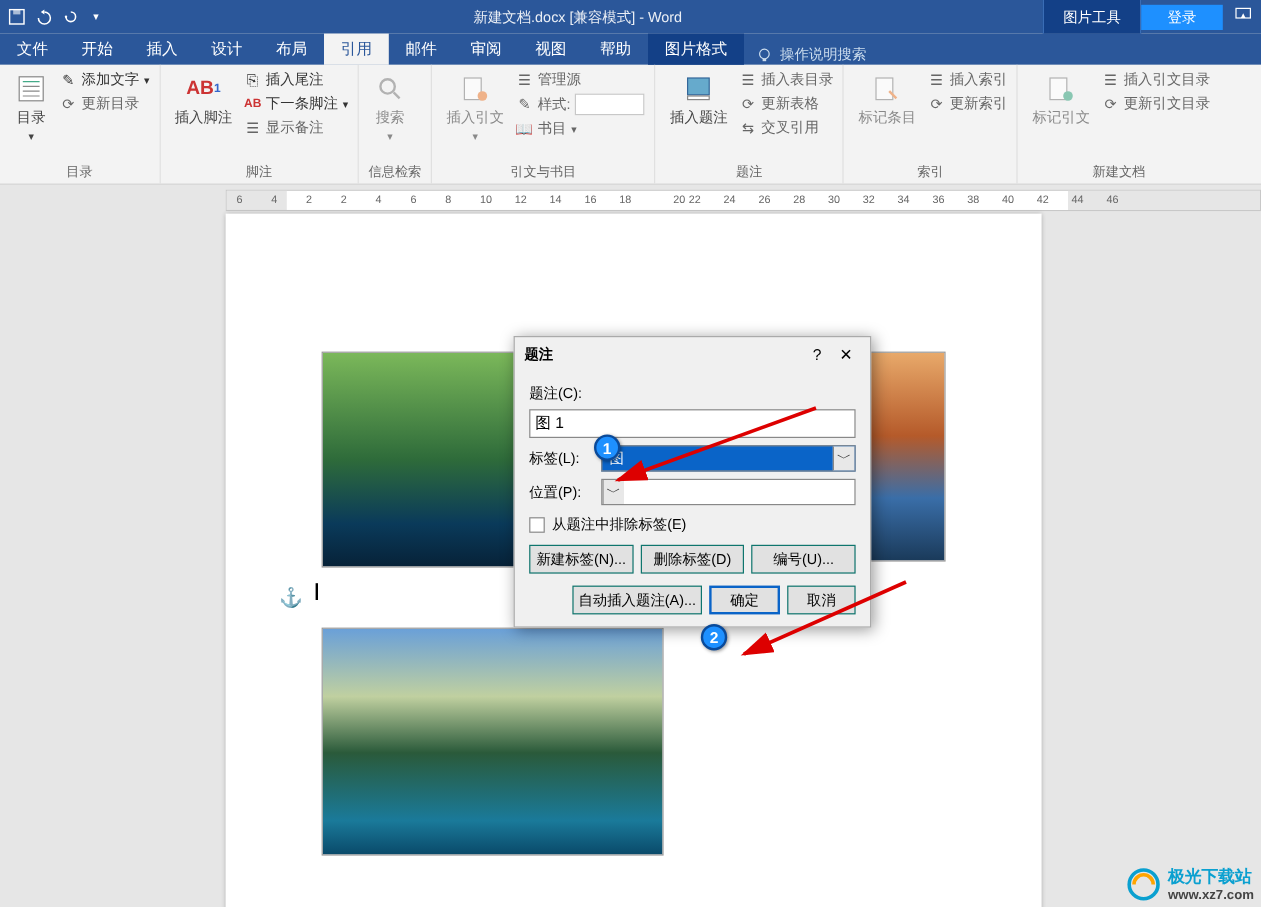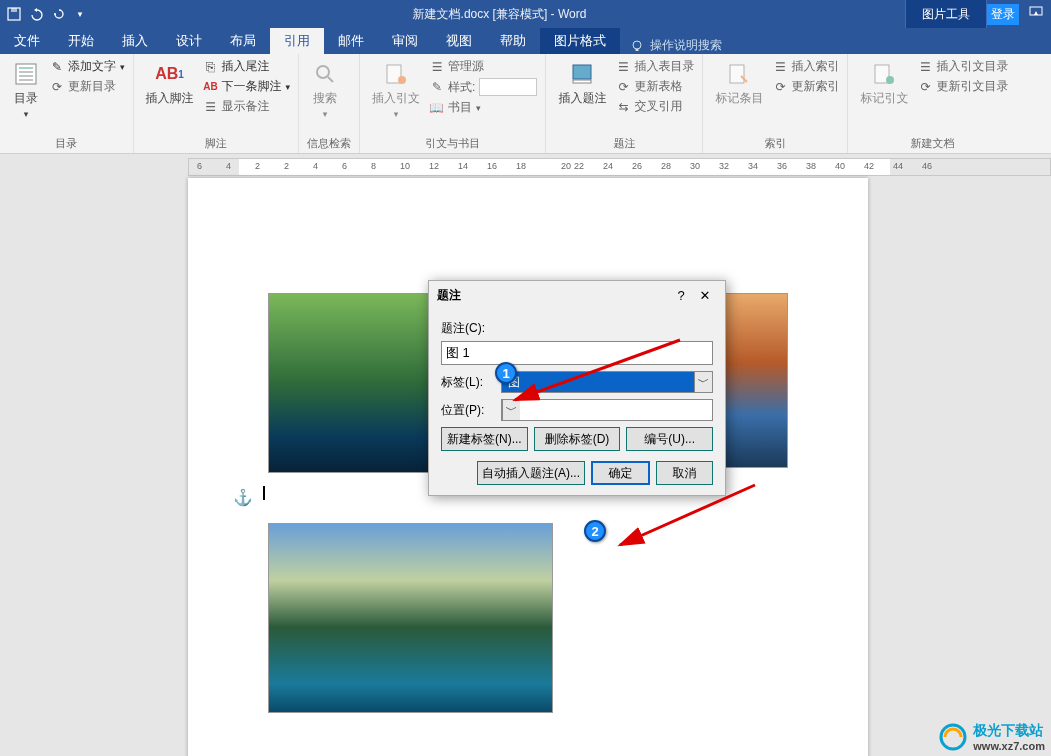--- a/index.html
+++ b/index.html
@@ -5,21 +5,21 @@
 * { margin: 0; padding: 0; box-sizing: border-box; font-family: "Microsoft YaHei", "Segoe UI", sans-serif; }
 body { width: 1051px; height: 756px; overflow: hidden; background: #e6e6e6; position: relative; }
 
 
 .titlebar { height: 28px; background: #2b579a; display: flex; align-items: center; color: #fff; font-size: 12px; }
 .titlebar .qat { display: flex; gap: 6px; padding: 0 6px; }
 .titlebar .qat span { width: 16px; height: 16px; display: inline-flex; align-items: center; justify-content: center; }
 .titlebar .title { flex: 1; text-align: center; opacity: .9; }
 .titlebar .pictools { background: #134087; padding: 0 16px; height: 28px; display: flex; align-items: center; border-left: 1px solid #3a6db5; border-right: 1px solid #3a6db5; }
 .titlebar .right { display: flex; gap: 10px; padding-right: 8px; }
-.login-btn { background: #1e90ff; padding: 2px 4px; font-size: 12px; }
+.login-btn { background: #1e90ff; padding: 2px 22px; font-size: 12px; }
 
 
 .tabs { height: 26px; background: #2b579a; display: flex; align-items: flex-end; color: #fff; font-size: 13px; }
 .tab { padding: 4px 14px; cursor: pointer; text-align: center; }
 .tab.active { background: #f3f3f3; color: #2b579a; }
 .tab.pic { background: #134087; margin-left: 0; }
 .tell-me { display: flex; align-items: center; gap: 6px; padding: 0 10px; color: #cde; font-size: 12px; }
 .tell-me svg { width: 14px; height: 14px; }
 
 
@@ -391,20 +391,24 @@
           <span class="seltext">图</span>
           <span class="selarrow">﹀</span>
         </div>
       </div>
       <div class="row">
         <div class="rlabel">位置(P):</div>
         <div class="sel" style="background:#fff;">
           <span class="selarrow">﹀</span>
         </div>
       </div>
+      <div class="chk-row">
+        <span class="chk"></span>
+        <span>从题注中排除标签(E)</span>
+      </div>
       <div class="btn-row">
         <div class="dbtn">新建标签(N)...</div>
         <div class="dbtn">删除标签(D)</div>
         <div class="dbtn">编号(U)...</div>
       </div>
       <div class="final-row">
         <div class="dbtn">自动插入题注(A)...</div>
         <div class="dbtn primary">确定</div>
         <div class="dbtn">取消</div>
       </div>

